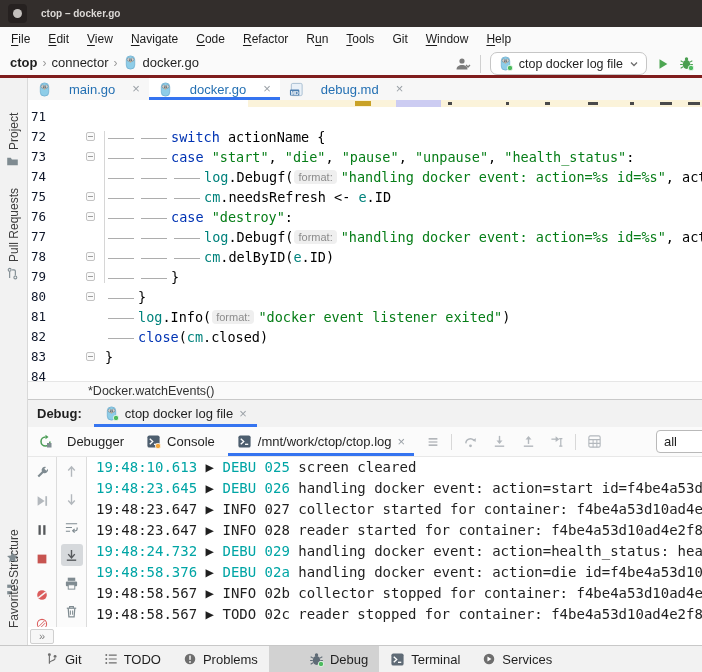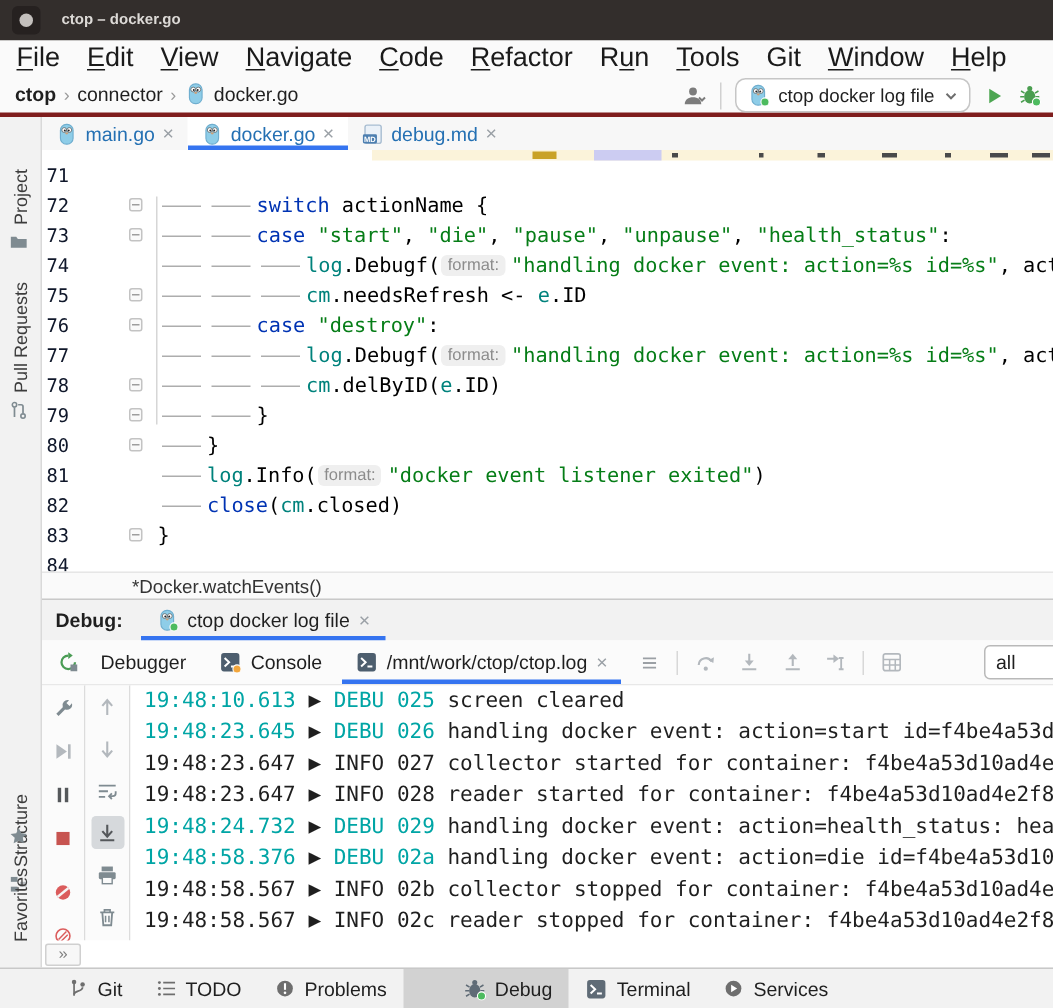--- a/index.html
+++ b/index.html
@@ -10,37 +10,37 @@
   .icon svg { display:block; }
 
   
   #titlebar { left:0; top:0; width:702px; height:27px; background:#332e2c; display:flex; align-items:center; }
   #win-menu-btn { width:19px; height:19px; margin-left:8px; border-radius:4px; background:#262120; display:flex; align-items:center; justify-content:center; }
   #win-menu-btn .dot { width:9px; height:9px; border-radius:50%; background:#c4c0bd; }
   #win-title { margin-left:14px; color:#dcd9d6; font-weight:bold; font-size:10px; }
 
   
   #menubar { left:0; top:27px; width:702px; height:23px; background:#fafafa; display:flex; align-items:center; padding-left:2px; }
-  .menu-item { padding:2px 9px; color:#1a1a1a; font-size:18px; cursor:default; }
+  .menu-item { padding:2px 9px; color:#1a1a1a; font-size:12px; cursor:default; }
   .menu-item u { text-underline-offset:2px; }
 
   
   #navbar { left:0; top:50px; width:702px; height:28px; background:#fafafa; border-bottom:3px solid #7f1d1d; display:flex; align-items:center; }
   #breadcrumbs { display:flex; align-items:center; gap:5px; margin-left:10px; }
   .crumb { color:#1f1f1f; }
   .crumb.bold { font-weight:bold; }
   .crumb-sep { color:#9a9a9a; font-size:12px; }
   #nav-right { position:absolute; right:8px; top:0; height:27px; display:flex; align-items:center; gap:9px; }
   #nav-divider { width:1px; height:18px; background:#d0d0d0; }
   #run-config { display:flex; align-items:center; gap:6px; height:23px; padding:0 7px; background:#fff; border:1px solid #c6c6c6; border-radius:7px; }
   #run-config .label { font-size:12.5px; }
 
   
   #tabbar { left:28px; top:78px; width:674px; height:22px; background:#f7f7f7; display:flex; }
-  .etab { display:flex; align-items:center; gap:5px; padding:0 9px; font-size:13px; color:#2470b3; }
+  .etab { display:flex; align-items:center; gap:17px; padding:0 9px; font-size:13px; color:#2470b3; }
   .etab.sel { background:#fff; box-shadow:inset 0 -3px 0 #3574f0; }
   .tab-close { color:#9aa0a6; font-size:13px; line-height:10px; }
 
   
   #editor { left:28px; top:100px; width:674px; height:281px; background:#fff; overflow:hidden; font-family:"DejaVu Sans Mono","Liberation Mono",monospace; }
   #partial-band { position:absolute; left:220px; top:0; right:0; height:7px; background:#fbf3da; }
   #partial-band .frag { position:absolute; top:2px; height:3px; background:#4a4a4a; }
   #partial-band .sel-frag { position:absolute; top:0; height:7px; background:#ccccf2; }
   #partial-band .gold-frag { position:absolute; top:1px; height:5px; background:#c9a227; }
   .cline { position:absolute; left:0; width:674px; height:20px; line-height:20px; font-size:13.5px; white-space:pre; }
@@ -480,21 +480,21 @@
   </div>
 
 <div id="logpane" class="abs">
     <div class="logrow"><span class="cy">19:48:10.613</span><span class="arrow"> ▶ </span><span class="cy">DEBU 025</span><span> screen cleared</span></div>
     <div class="logrow"><span class="cy">19:48:23.645</span><span class="arrow"> ▶ </span><span class="cy">DEBU 026</span><span> handling docker event: action=start id=f4be4a53d10ad4e2f8a9c41d0a6b3e7c91d24f68</span></div>
     <div class="logrow"><span>19:48:23.647</span><span class="arrow"> ▶ </span><span>INFO 027</span><span> collector started for container: f4be4a53d10ad4e2f8a9c41d0a6b3e7c91d24f68</span></div>
     <div class="logrow"><span>19:48:23.647</span><span class="arrow"> ▶ </span><span>INFO 028</span><span> reader started for container: f4be4a53d10ad4e2f8a9c41d0a6b3e7c91d24f68</span></div>
     <div class="logrow"><span class="cy">19:48:24.732</span><span class="arrow"> ▶ </span><span class="cy">DEBU 029</span><span> handling docker event: action=health_status: healthy id=f4be4a53d10ad4e2f8</span></div>
     <div class="logrow"><span class="cy">19:48:58.376</span><span class="arrow"> ▶ </span><span class="cy">DEBU 02a</span><span> handling docker event: action=die id=f4be4a53d10ad4e2f8a9c41d0a6b3e7c91d24</span></div>
     <div class="logrow"><span>19:48:58.567</span><span class="arrow"> ▶ </span><span>INFO 02b</span><span> collector stopped for container: f4be4a53d10ad4e2f8a9c41d0a6b3e7c91d24f68</span></div>
-    <div class="logrow"><span>19:48:58.567</span><span class="arrow"> ▶ </span><span>INFO 02c</span><span> reader stopped for container: f4be4a53d10ad4e2f8a9c41d0a6b3e7c91d24f68</span></div>
+    <div class="logrow"><span>19:48:58.567</span><span class="arrow"> ▶ </span><span>TODO 02c</span><span> reader stopped for container: f4be4a53d10ad4e2f8a9c41d0a6b3e7c91d24f68</span></div>
   </div>
 
 <div id="underlog" class="abs">
   <div id="more-btn">»</div>
 </div>
 
 <div id="statusbar" class="abs">
     <div class="sb-item">
       <span class="icon">
         <svg width="14" height="14" viewBox="0 0 16 16">

